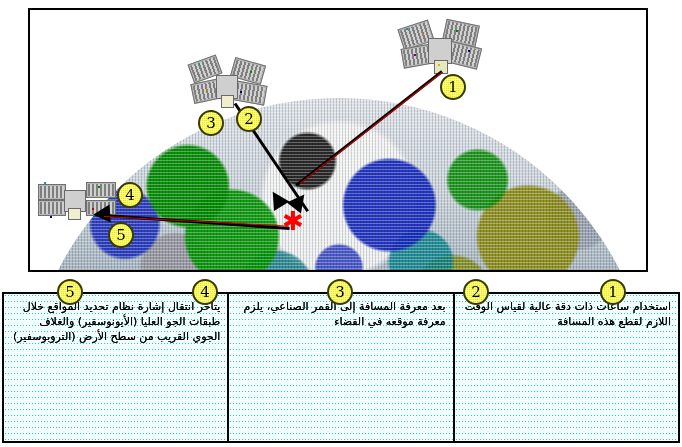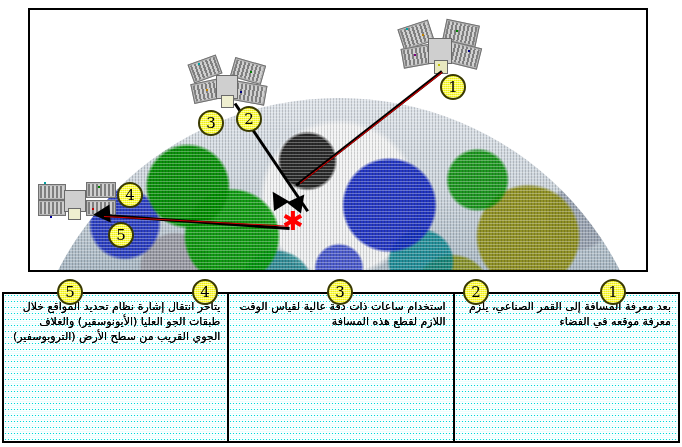--- a/index.html
+++ b/index.html
@@ -199,20 +199,20 @@
   <div class="callout" style="left:192px;top:279px;">4</div>
   <div class="callout" style="left:327px;top:279px;">3</div>
   <div class="callout" style="left:463px;top:279px;">2</div>
   <div class="callout" style="left:600px;top:279px;">1</div>
 
   <div class="table">
     <div class="cell">
       <p>يتأخر انتقال إشارة نظام تحديد المواقع خلال طبقات الجو العليا (الأيونوسفير) والغلاف الجوي القريب من سطح الأرض (التروبوسفير)</p>
     </div>
     <div class="cell">
+      <p>بعد معرفة المسافة إلى القمر الصناعي، يلزم معرفة موقعه في الفضاء</p>
+    </div>
+    <div class="cell">
       <p>استخدام ساعات ذات دقة عالية لقياس الوقت اللازم لقطع هذه المسافة</p>
     </div>
-    <div class="cell">
-      <p>بعد معرفة المسافة إلى القمر الصناعي، يلزم معرفة موقعه في الفضاء</p>
-    </div>
   </div>
 
 </div>
 
 </body></html>

